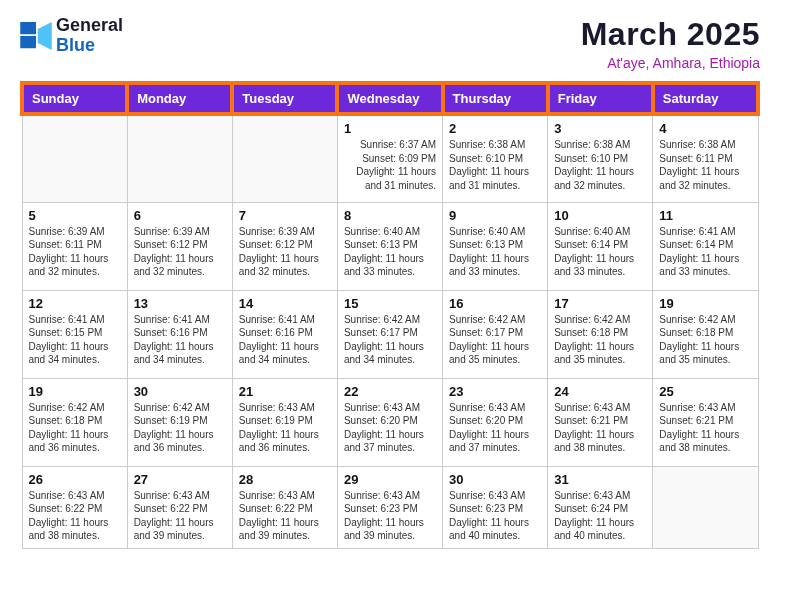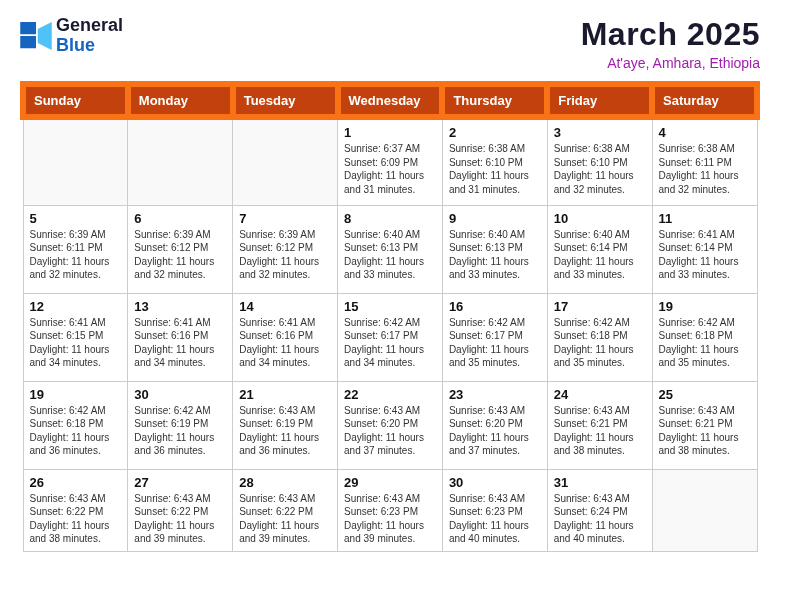--- a/index.html
+++ b/index.html
@@ -50,27 +50,27 @@
       font-size: 14px;
       color: #a21caf;
       margin-top: 2px;
     }
     .calendar {
       width: 100%;
       border-collapse: collapse;
       table-layout: fixed;
     }
     .calendar th {
-      background-color: #c2410c;
+      background-color: #6d28d9;
       color: #fff;
       text-align: left;
       padding: 6px 8px;
       font-size: 13px;
       font-weight: bold;
-      border: 6px solid #f97316;
+      border: 4px solid #f97316;
       margin-left: 24px;
     }
     .calendar td {
       border: 1px solid #ccc;
       vertical-align: top;
       padding: 5px 6px;
       width: 113px;
       height: 88px;
       font-size: 10.5px;
       color: #333;
@@ -128,21 +128,21 @@
           <th>Saturday</th>
         </tr>
     </thead>
     <tbody id="calendar-body">
     <tr>
           <td class="empty"></td>
           <td class="empty"></td>
           <td class="empty"></td>
           <td>
             <div class="day-number">1</div>
-            <div class="day-info" style="white-space: pre-line;">Sunrise: 6:37 AM
+            <div class="day-info" style="white-space: pre-line; text-align: right;">Sunrise: 6:37 AM
 Sunset: 6:09 PM
 Daylight: 11 hours
 and 31 minutes.</div>
           </td>
           <td>
             <div class="day-number">2</div>
             <div class="day-info" style="white-space: pre-line;">Sunrise: 6:38 AM
 Sunset: 6:10 PM
 Daylight: 11 hours
 and 31 minutes.</div>

